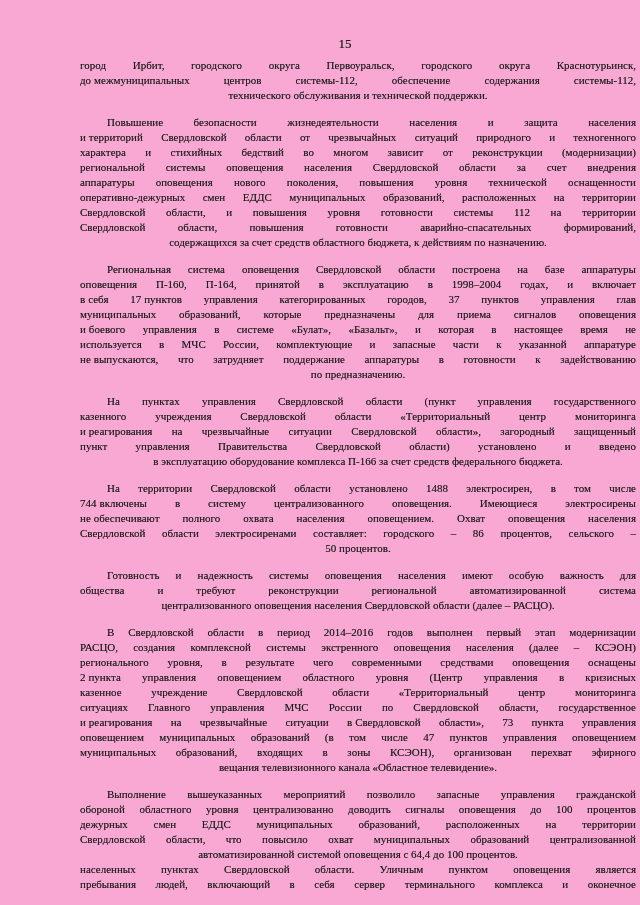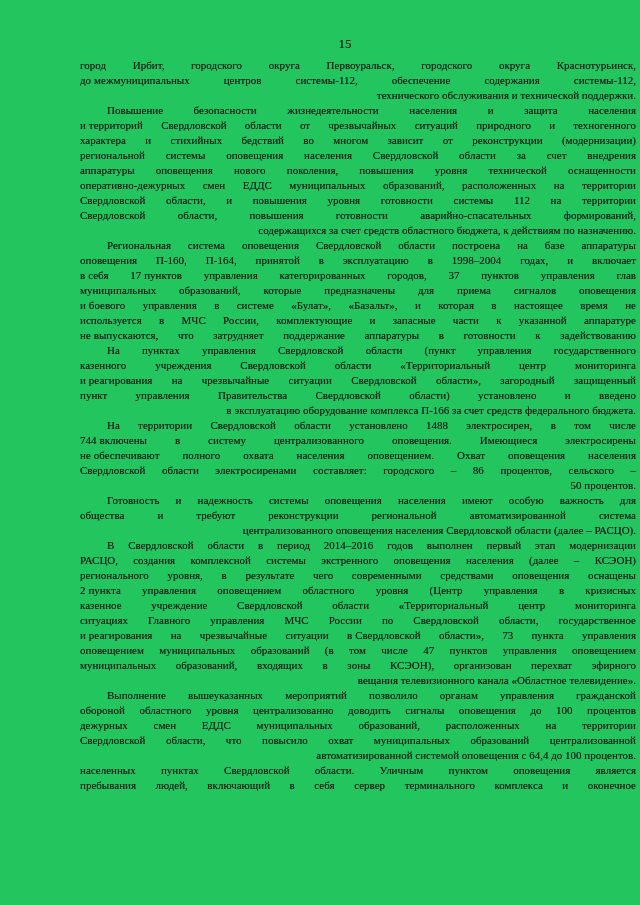--- a/index.html
+++ b/index.html
@@ -9,21 +9,21 @@
   body {
     width: 640px;
     height: 905px;
     background: #f2f2f2;
     font-family: "Liberation Serif", "DejaVu Serif", serif;
   }
   .page {
     position: relative;
     width: 640px;
     height: 905px;
-    background: #22c55e;
+    background: #f9a8d4;
     color: #1f1f1f;
     overflow: hidden;
     text-decoration: underline;
   }
   .page-number {
     position: absolute;
     top: 36px;
     left: 80px;
     width: 530px;
     text-align: center;
@@ -41,28 +41,29 @@
     color: #1c1c1c;
     text-shadow: 0 0 0.4px rgba(20,20,20,0.55);
   }
   .para {
     margin: 0;
     padding: 0;
   }
   .line {
     display: block;
     white-space: normal;
-    text-align: right;
+    text-align: center;
   }
   .line.j {
     text-align: justify;
     text-align-last: justify;
   }
   .line.first {
     padding-left: 27px;
+    margin-top: 12px;
   }
   
   .nb {
     display: inline-block;
     width: 0.27em;
   }
 </style>
 </head>
 <body>
 
@@ -86,20 +87,21 @@
         <span class="line">содержащихся за счет средств областного бюджета, к действиям по назначению.</span>
       </p>
       <p class="para">
         <span class="line j first">Региональная система оповещения Свердловской области построена на базе аппаратуры</span>
         <span class="line j">оповещения П-160, П-164, принятой в эксплуатацию в 1998–2004 годах, и включает</span>
         <span class="line j">в<span class="nb"></span>себя 17<span class="nb"></span>пунктов управления категорированных городов, 37 пунктов управления глав</span>
         <span class="line j">муниципальных образований, которые предназначены для приема сигналов оповещения</span>
         <span class="line j">и<span class="nb"></span>боевого управления в системе «Булат», «Базальт», и которая в настоящее время не</span>
         <span class="line j">используется в МЧС России, комплектующие и запасные части к указанной аппаратуре</span>
         <span class="line j">не<span class="nb"></span>выпускаются, что затрудняет поддержание аппаратуры в готовности к задействованию</span>
+        <span class="line">по предназначению.</span>
       </p>
       <p class="para">
         <span class="line j first">На пунктах управления Свердловской области (пункт управления государственного</span>
         <span class="line j">казенного учреждения Свердловской области «Территориальный центр мониторинга</span>
         <span class="line j">и<span class="nb"></span>реагирования на чрезвычайные ситуации Свердловской области», загородный защищенный</span>
         <span class="line j">пункт управления Правительства Свердловской области) установлено и введено</span>
         <span class="line">в<span class="nb"></span>эксплуатацию оборудование комплекса П-166 за счет средств федерального бюджета.</span>
       </p>
       <p class="para">
         <span class="line j first">На территории Свердловской области установлено 1488 электросирен, в том числе</span>
@@ -119,21 +121,21 @@
         <span class="line j">регионального уровня, в результате чего современными средствами оповещения оснащены</span>
         <span class="line j">2<span class="nb"></span>пункта управления оповещением областного уровня (Центр управления в кризисных</span>
         <span class="line j">казенное учреждение Свердловской области «Территориальный центр мониторинга</span>
         <span class="line j">ситуациях Главного управления МЧС России по Свердловской области, государственное</span>
         <span class="line j">и<span class="nb"></span>реагирования на чрезвычайные ситуации в<span class="nb"></span>Свердловской области», 73 пункта управления</span>
         <span class="line j">оповещением муниципальных образований (в том числе 47 пунктов управления оповещением</span>
         <span class="line j">муниципальных образований, входящих в зоны КСЭОН), организован перехват эфирного</span>
         <span class="line">вещания телевизионного канала «Областное телевидение».</span>
       </p>
       <p class="para">
-        <span class="line j first">Выполнение вышеуказанных мероприятий позволило органам управления гражданской</span>
+        <span class="line j first">Выполнение вышеуказанных мероприятий позволило запасные управления гражданской</span>
         <span class="line j">обороной областного уровня централизованно доводить сигналы оповещения до 100 процентов</span>
         <span class="line j">дежурных смен ЕДДС муниципальных образований, расположенных на территории</span>
         <span class="line j">Свердловской области, что повысило охват муниципальных образований централизованной</span>
         <span class="line">автоматизированной системой оповещения с 64,4 до 100 процентов.</span>
       </p>
       <p class="para">
         <span class="line j">населенных пунктах Свердловской области. Уличным пунктом оповещения является</span>
         <span class="line j">пребывания людей, включающий в себя сервер терминального комплекса и оконечное</span>
       </p>
     </div>

